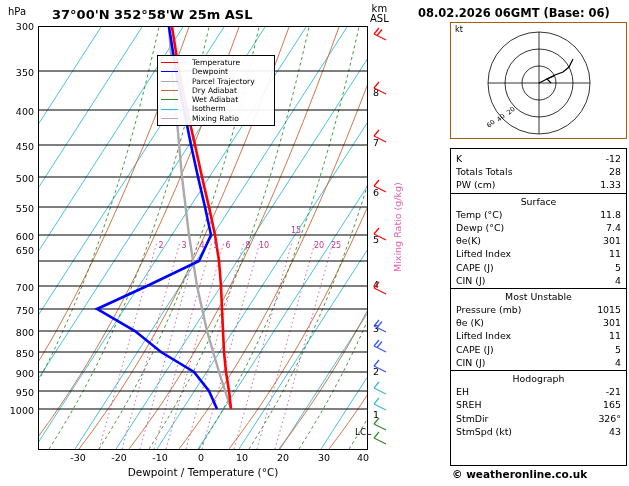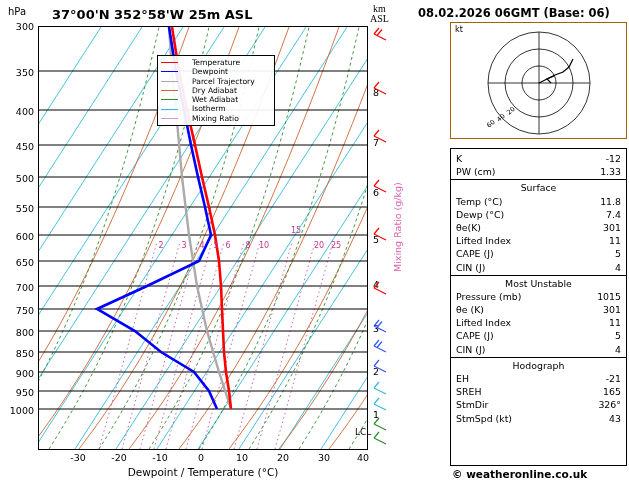--- a/index.html
+++ b/index.html
@@ -2,21 +2,21 @@
 <html><head>
 <meta charset="utf-8">
 <style>
   html,body{margin:0;padding:0;}
   body{width:629px;height:486px;background:#ffffff;font-family:"DejaVu Sans",sans-serif;position:relative;overflow:hidden;}
   .abs{position:absolute;}
   
   #skewt-panel{left:0;top:0;width:400px;height:486px;}
   #plot-title{left:52px;top:7px;font-size:13px;font-weight:bold;color:#000;white-space:nowrap;}
   #hpa-label{left:8px;top:6px;font-size:10px;color:#000;}
-  #km-label{left:370px;top:4px;font-size:10px;color:#000;text-align:center;line-height:10px;font-family:Liberation Serif, serif;}
+  #km-label{left:370px;top:4px;font-size:10px;color:#000;text-align:center;line-height:10px;}
   .plotbox{left:38px;top:26px;width:330px;height:424px;border:1px solid #000;box-sizing:border-box;background:#fff;overflow:hidden;}
   .ylab{right:2px;font-size:9.5px;color:#000;text-align:right;transform:translateY(-50%);}
   .yaxis{left:0px;top:26px;width:36px;height:424px;}
   .xlab{font-size:9.5px;color:#000;text-align:center;transform:translateX(-50%);}
   .xaxis{left:38px;top:452px;width:330px;height:14px;}
   #xtitle{left:203px;top:466px;font-size:10.5px;color:#000;transform:translateX(-50%);}
   .rightax{left:369px;top:26px;width:30px;height:424px;}
   .kmlab{left:4px;font-size:9.5px;color:#000;transform:translateY(-50%);}
   .legend{left:118px;top:28px;width:110px;font-size:7.6px;color:#000;background:rgba(255,255,255,0.92);border:1px solid #000;padding:2px 3px;line-height:9.3px;}
   .legrow{display:flex;align-items:center;gap:14px;height:9.3px;}
@@ -44,21 +44,21 @@
   <div class="abs" id="km-label">km<br>ASL</div>
 
   <div class="abs yaxis">
     <div class="abs ylab" style="top:0px">300</div>
     <div class="abs ylab" style="top:46px">350</div>
     <div class="abs ylab" style="top:85px">400</div>
     <div class="abs ylab" style="top:120px">450</div>
     <div class="abs ylab" style="top:152px">500</div>
     <div class="abs ylab" style="top:182px">550</div>
     <div class="abs ylab" style="top:210px">600</div>
-    <div class="abs ylab" style="top:236px">650</div>
+    <div class="abs ylab" style="top:224px">650</div>
     <div class="abs ylab" style="top:261px">700</div>
     <div class="abs ylab" style="top:284px">750</div>
     <div class="abs ylab" style="top:306px">800</div>
     <div class="abs ylab" style="top:327px">850</div>
     <div class="abs ylab" style="top:347px">900</div>
     <div class="abs ylab" style="top:366px">950</div>
     <div class="abs ylab" style="top:384px">1000</div>
   </div>
 
   <div class="abs plotbox">
@@ -287,20 +287,24 @@
   </svg>
 </div>
 
 <div class="abs" id="tbl-box">
   <div style="height:3px"></div>
   <div class="trow">
     <span>K</span>
     <span>-12</span>
   </div>
   <div class="trow">
+    <span>Totals Totals</span>
+    <span>28</span>
+  </div>
+  <div class="trow">
     <span>PW (cm)</span>
     <span>1.33</span>
   </div>
   <div class="hr"></div>
   <div class="thead">Surface</div>
   <div class="trow">
     <span>Temp (°C)</span>
     <span>11.8</span>
   </div>
   <div class="trow">

